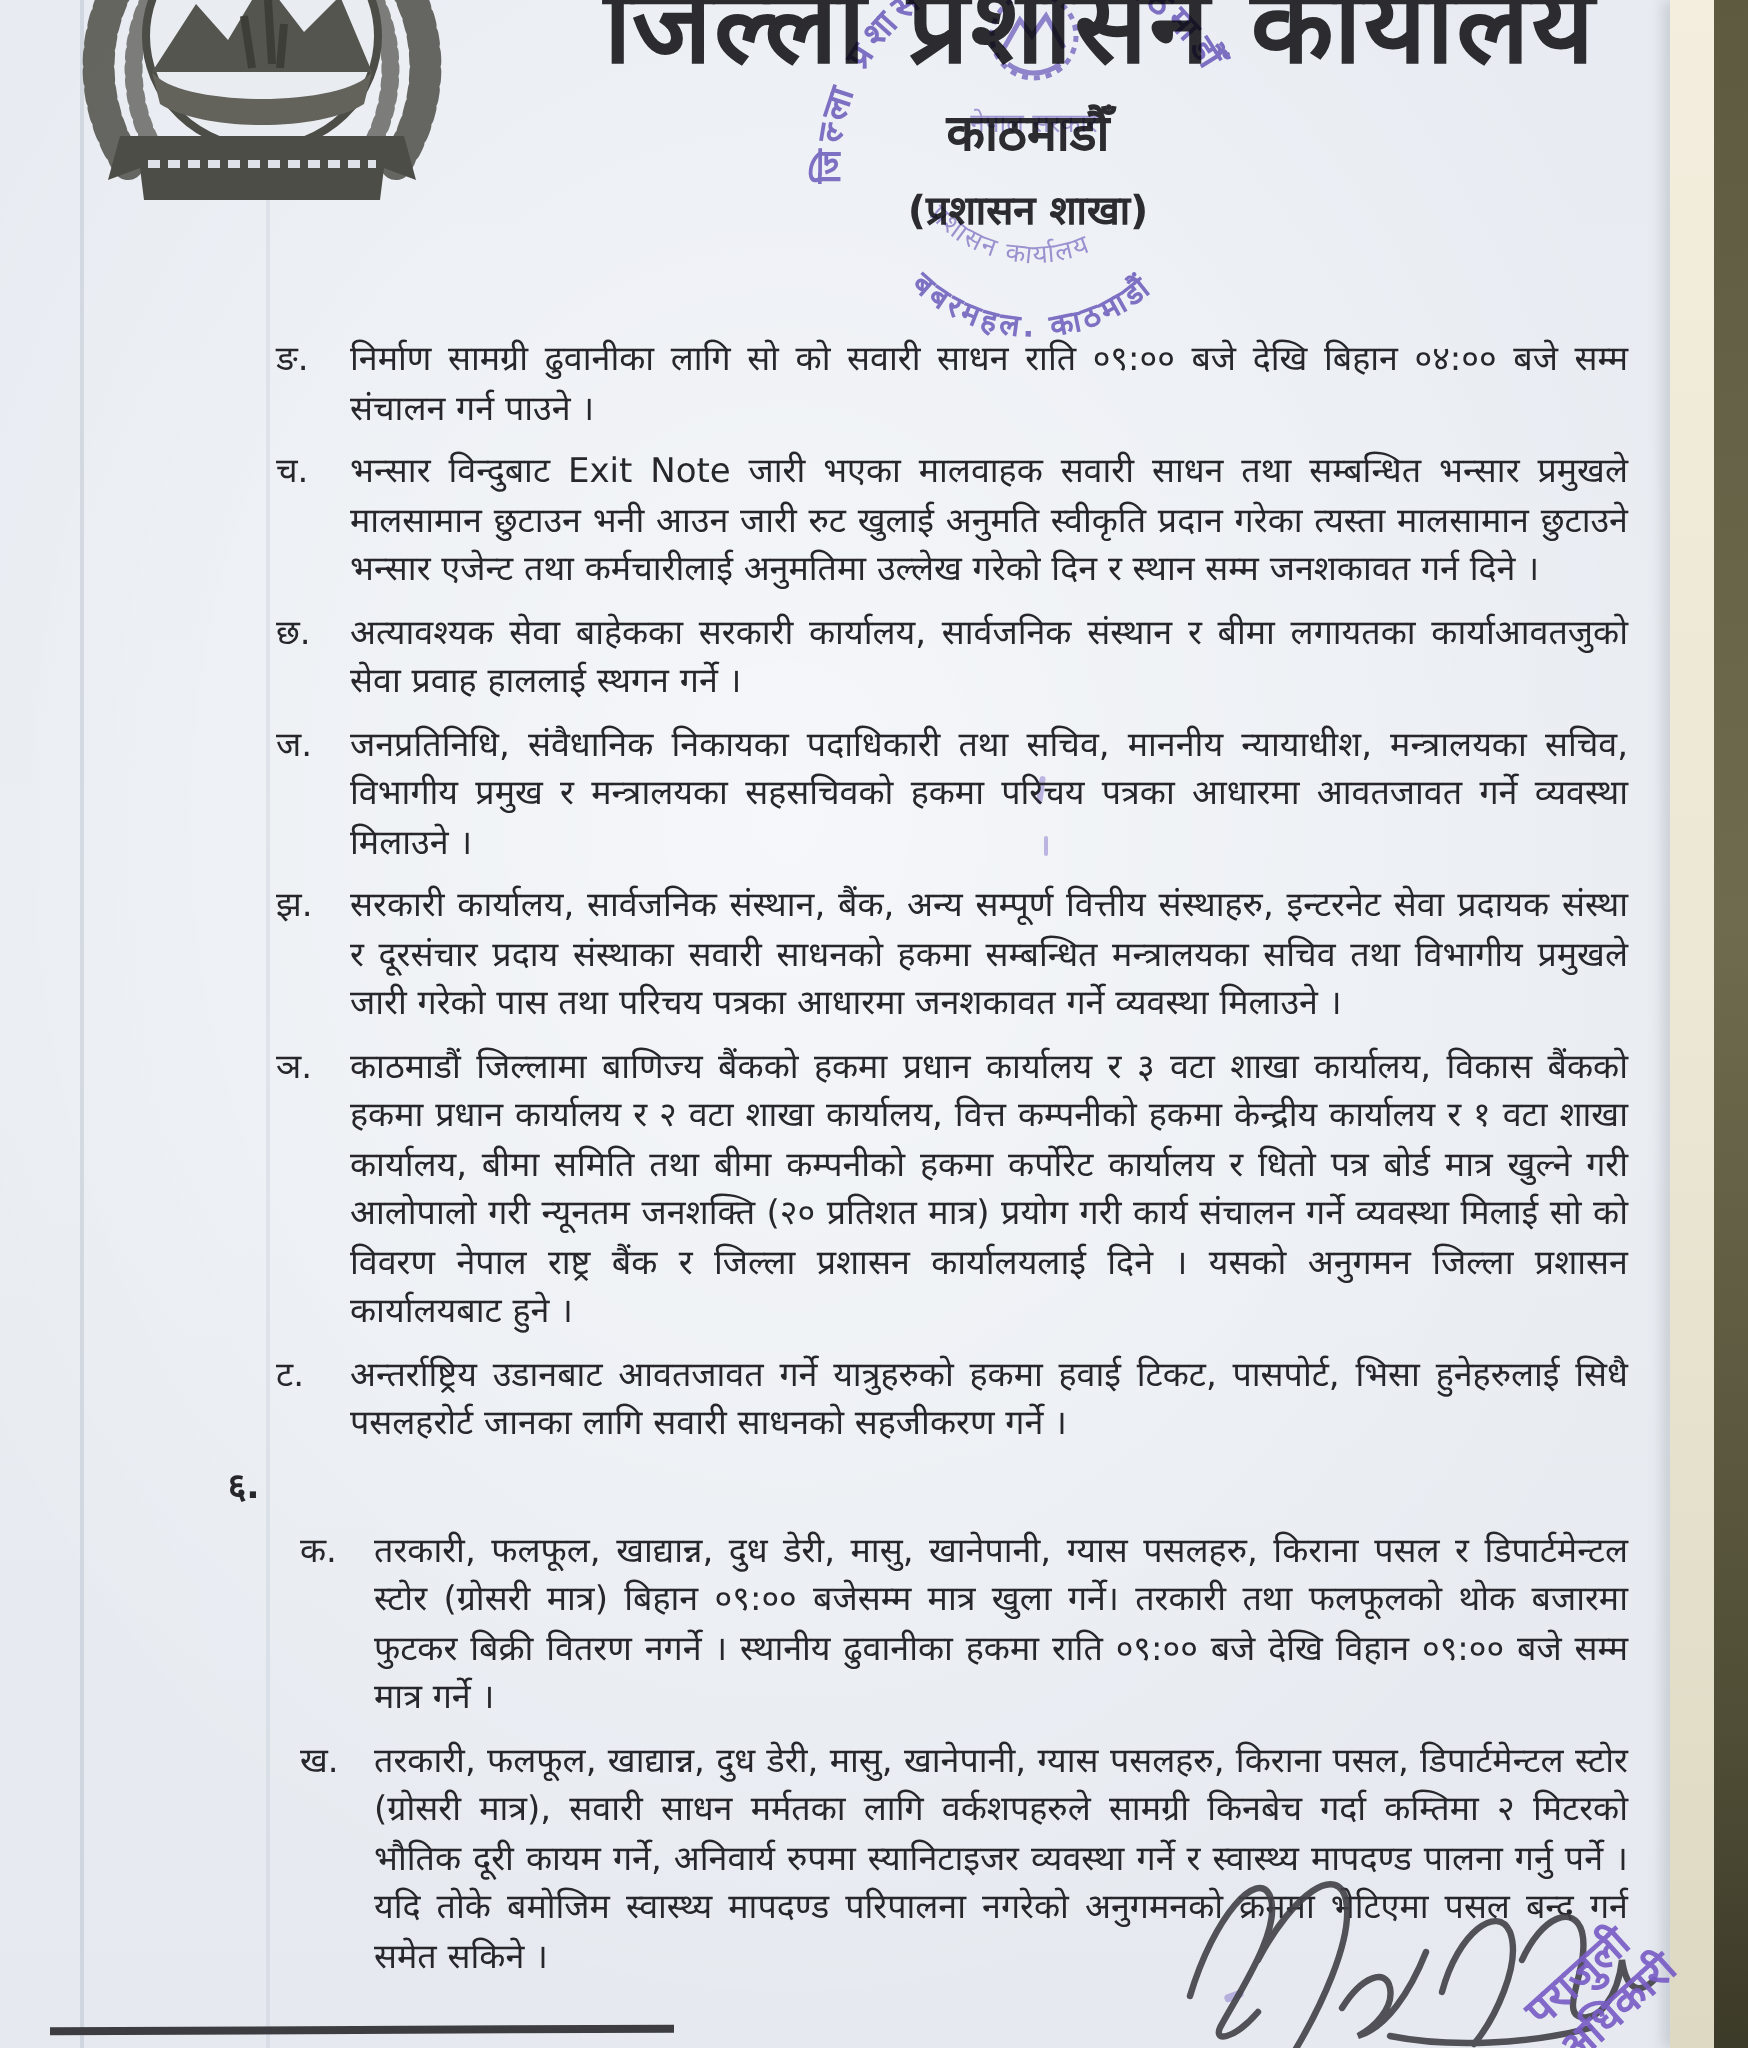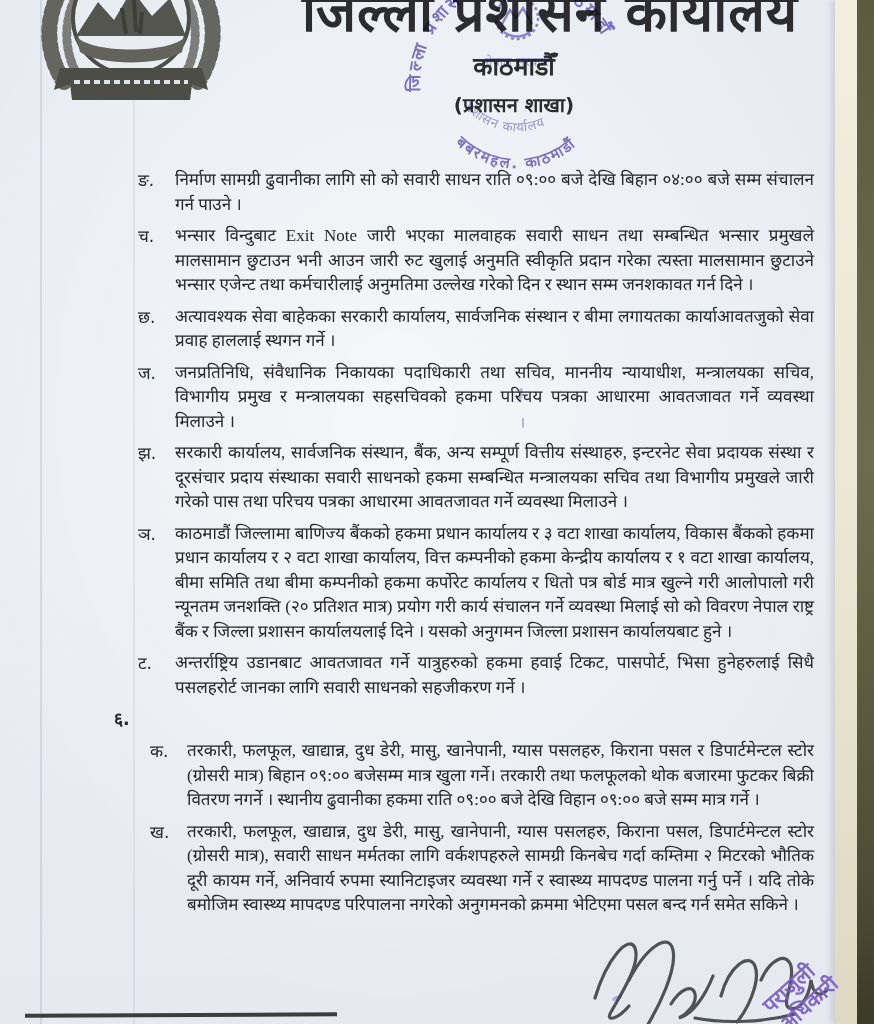--- a/index.html
+++ b/index.html
@@ -34,21 +34,21 @@
   .head-branch { font-size:20px; font-weight:bold; color:#2c2c30; margin-top:9px; }
 
   .round-stamp { position:absolute; left:392px; top:-30px; width:250px; height:215px;
     mix-blend-mode:multiply; opacity:.9; }
   .ink-speck { position:absolute; background:rgba(122,104,198,.45); border-radius:2px; }
 
   
   .doc-body { position:absolute; left:138px; top:168px; width:676px; }
   .item { display:flex; margin-bottom:7px; font-size:17px; line-height:24.5px; }
   .item .lbl { flex:0 0 37px; }
-  .item .txt { flex:1; text-align:justify;font-family:Liberation Serif, serif; }
+  .item .txt { flex:1; text-align:justify; }
   .item.sub { margin-left:12px; }
   .section-head { display:flex; margin:4px 0 7px -24px; font-size:17.5px; line-height:25px; font-weight:bold; }
   .section-head .lbl { flex:0 0 32px; }
 
   
   .signature { position:absolute; left:575px; top:918px; width:270px; height:110px; }
   .sig-stamp {
     position:absolute; left:758px; top:1000px; width:190px;
     transform:rotate(-42deg); transform-origin:left top;
     color:#7a5ec6; font-weight:bold; font-size:21px; line-height:25px;
@@ -131,21 +131,21 @@
     <div class="item">
       <span class="lbl">छ.</span>
       <span class="txt">अत्यावश्यक सेवा बाहेकका सरकारी कार्यालय, सार्वजनिक संस्थान र बीमा लगायतका कार्याआवतजुको सेवा प्रवाह हाललाई स्थगन गर्ने ।</span>
     </div>
     <div class="item">
       <span class="lbl">ज.</span>
       <span class="txt">जनप्रतिनिधि, संवैधानिक निकायका पदाधिकारी तथा सचिव, माननीय न्यायाधीश, मन्त्रालयका सचिव, विभागीय प्रमुख र मन्त्रालयका सहसचिवको हकमा परिचय पत्रका आधारमा आवतजावत गर्ने व्यवस्था मिलाउने ।</span>
     </div>
     <div class="item">
       <span class="lbl">झ.</span>
-      <span class="txt">सरकारी कार्यालय, सार्वजनिक संस्थान, बैंक, अन्य सम्पूर्ण वित्तीय संस्थाहरु, इन्टरनेट सेवा प्रदायक संस्था र दूरसंचार प्रदाय संस्थाका सवारी साधनको हकमा सम्बन्धित मन्त्रालयका सचिव तथा विभागीय प्रमुखले जारी गरेको पास तथा परिचय पत्रका आधारमा आवतजावत गर्ने व्यवस्था मिलाउने ।</span>
+      <span class="txt">सरकारी कार्यालय, सार्वजनिक संस्थान, बैंक, अन्य सम्पूर्ण वित्तीय संस्थाहरु, इन्टरनेट सेवा प्रदायक संस्था र दूरसंचार प्रदाय संस्थाका सवारी साधनको हकमा सम्बन्धित मन्त्रालयका सचिव तथा विभागीय प्रमुखले जारी गरेको पास तथा परिचय पत्रका आधारमा जनशकावत गर्ने व्यवस्था मिलाउने ।</span>
     </div>
     <div class="item">
       <span class="lbl">ञ.</span>
       <span class="txt">काठमाडौं जिल्लामा बाणिज्य बैंकको हकमा प्रधान कार्यालय र ३ वटा शाखा कार्यालय, विकास बैंकको हकमा प्रधान कार्यालय र २ वटा शाखा कार्यालय, वित्त कम्पनीको हकमा केन्द्रीय कार्यालय र १ वटा शाखा कार्यालय, बीमा समिति तथा बीमा कम्पनीको हकमा कर्पोरेट कार्यालय र धितो पत्र बोर्ड मात्र खुल्ने गरी आलोपालो गरी न्यूनतम जनशक्ति (२० प्रतिशत मात्र) प्रयोग गरी कार्य संचालन गर्ने व्यवस्था मिलाई सो को विवरण नेपाल राष्ट्र बैंक र जिल्ला प्रशासन कार्यालयलाई दिने । यसको अनुगमन जिल्ला प्रशासन कार्यालयबाट हुने ।</span>
     </div>
     <div class="item">
       <span class="lbl">ट.</span>
       <span class="txt">अन्तर्राष्ट्रिय उडानबाट आवतजावत गर्ने यात्रुहरुको हकमा हवाई टिकट, पासपोर्ट, भिसा हुनेहरुलाई सिधै पसलहरोर्ट जानका लागि सवारी साधनको सहजीकरण गर्ने ।</span>
     </div>
 

